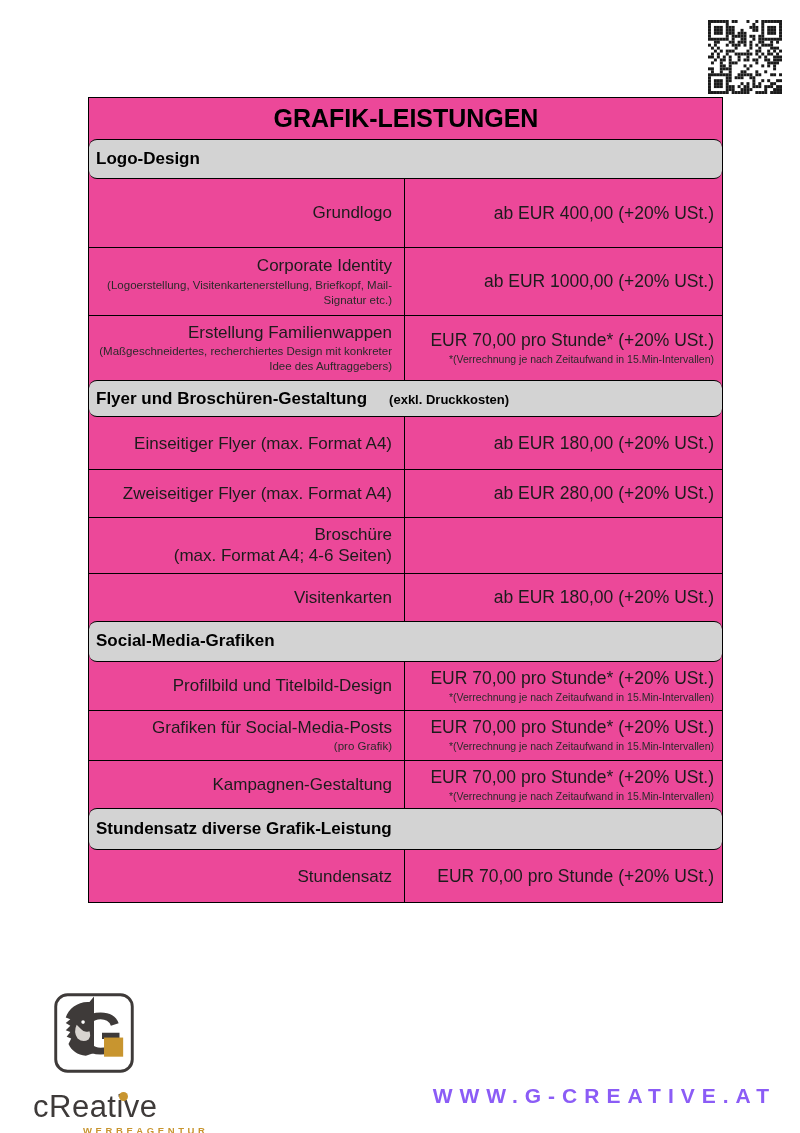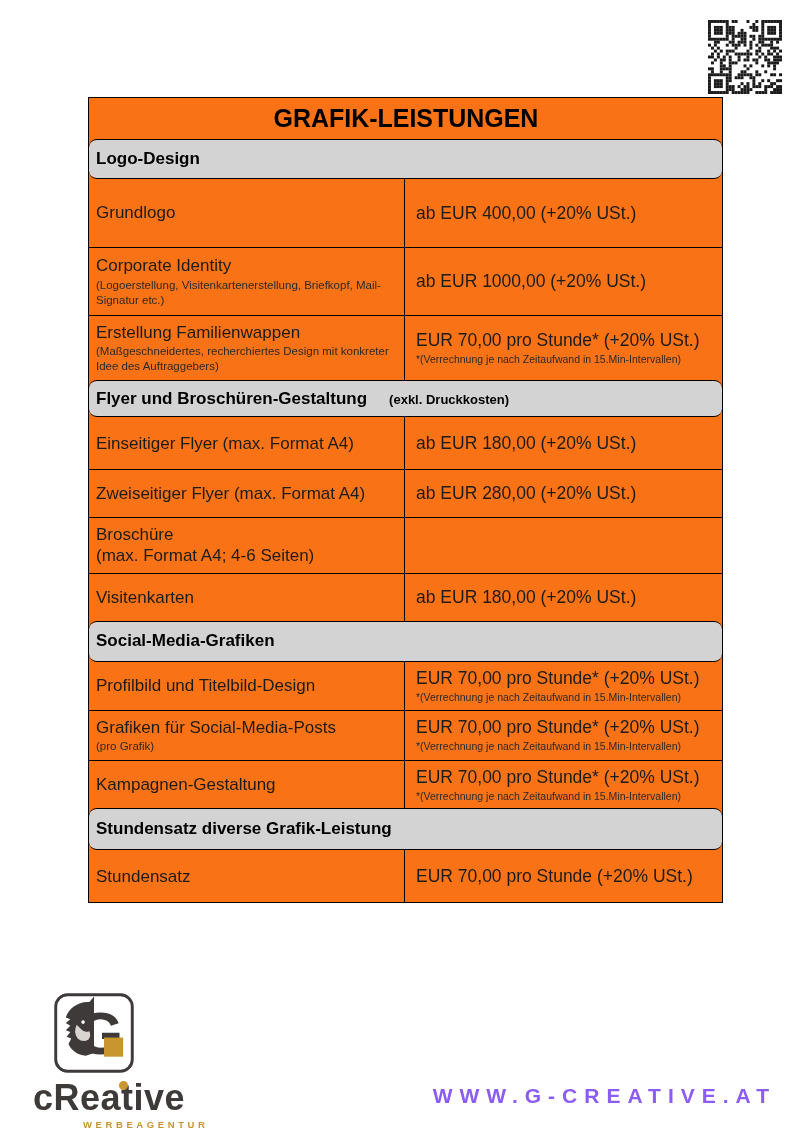--- a/index.html
+++ b/index.html
@@ -15,21 +15,21 @@
   
   .qr-wrap { position: absolute; left: 708px; top: 20px; width: 74px; height: 74px; }
   .qr-wrap svg { display: block; width: 100%; height: 100%; }
 
   
   .sheet {
     position: absolute;
     left: 88px; top: 97px;
     width: 635px;
     border: 1.5px solid #000;
-    background: #f97316;
+    background: #ec4899;
     display: flex;
     flex-direction: column;
   }
   .title-row {
     min-height: 41px;
     display: flex; align-items: center; justify-content: center;
   }
   .title-row .title {
     font-size: 26px;
     font-weight: bold;
@@ -43,21 +43,21 @@
     border-bottom: 1px solid #000;
     display: flex; align-items: center;
     padding: 0 10px 0 7px;
     gap: 6px;
     border-radius: 8px;
   }
   .sec-header .sec-title { font-size: 17px; font-weight: bold; color: #000; }
   .sec-header .sec-note { font-size: 13px; font-weight: bold; color: #000; padding-top: 2px; margin-left: 16px; }
   .sec-header .sec-note:empty { display: none; }
 
-  .row { display: flex; align-items: stretch; }
+  .row { display: flex; align-items: stretch; text-align: right; }
   .row + .row { border-top: 1px solid #000; }
   .sec-header + .row { border-top: none; }
 
   .cell-left {
     width: 316px;
     border-right: 1px solid #000;
     padding: 6px 12px 6px 7px;
     display: flex; flex-direction: column; justify-content: center;
   }
   .cell-right {
@@ -71,26 +71,26 @@
   .price { font-size: 17.5px; color: #1c1c1c; line-height: 1.2; }
   .price-note { font-size: 10.5px; color: #2a2a2a; margin-top: 2px; line-height: 1.2; }
   .price-note:empty { display: none; }
 
   
   .brand { position: absolute; left: 33px; top: 992px; width: 200px; }
   .brand-mark { margin-left: 20px; width: 82px; height: 82px; }
   .brand-mark svg { display: block; width: 100%; height: 100%; }
   .brand-word {
     position: relative;
-    font-size: 36px;
-    font-weight: bold;
+    font-size: 31px;
+    font-weight: normal;
     color: #3e3a39;
     letter-spacing: 0.5px;
     line-height: 1.0;
-    margin-top: 6px;
+    margin-top: 17px;
   }
   .i-dot {
     position: absolute;
     left: 86px; top: 1px;
     width: 9px; height: 9px;
     border-radius: 50%;
     background: #c8952f;
   }
   .brand-sub {
     font-size: 9.5px;

